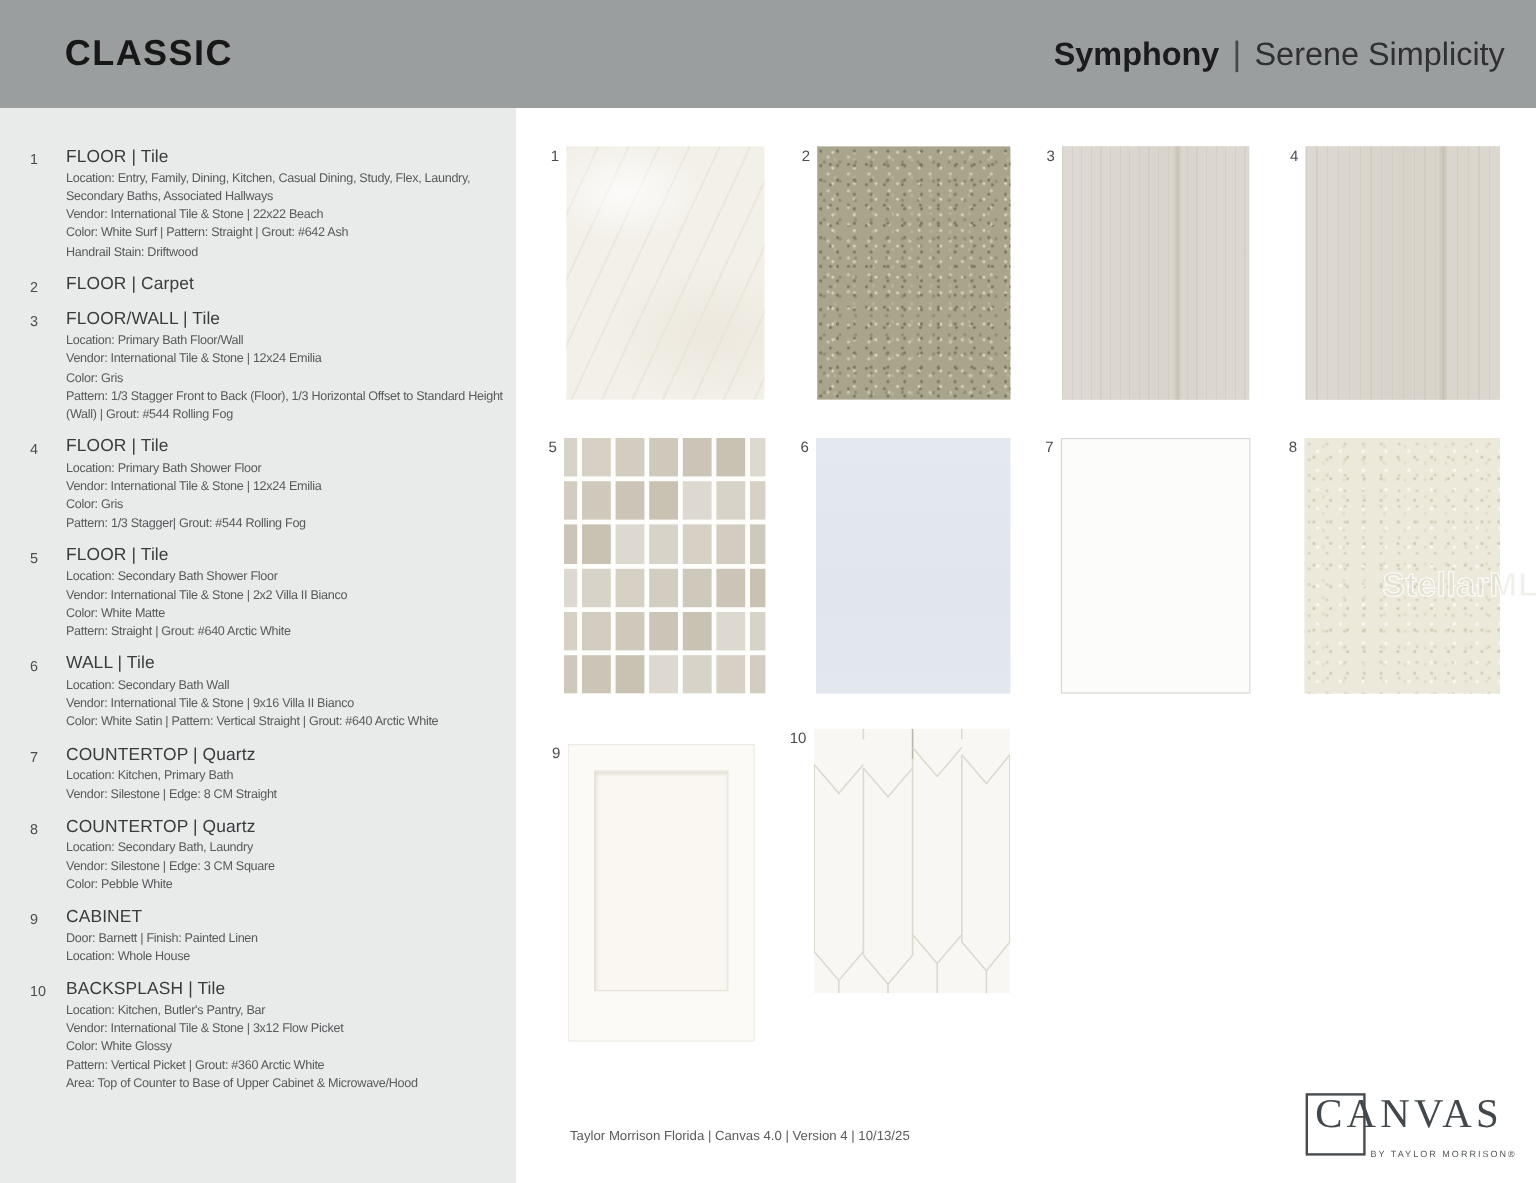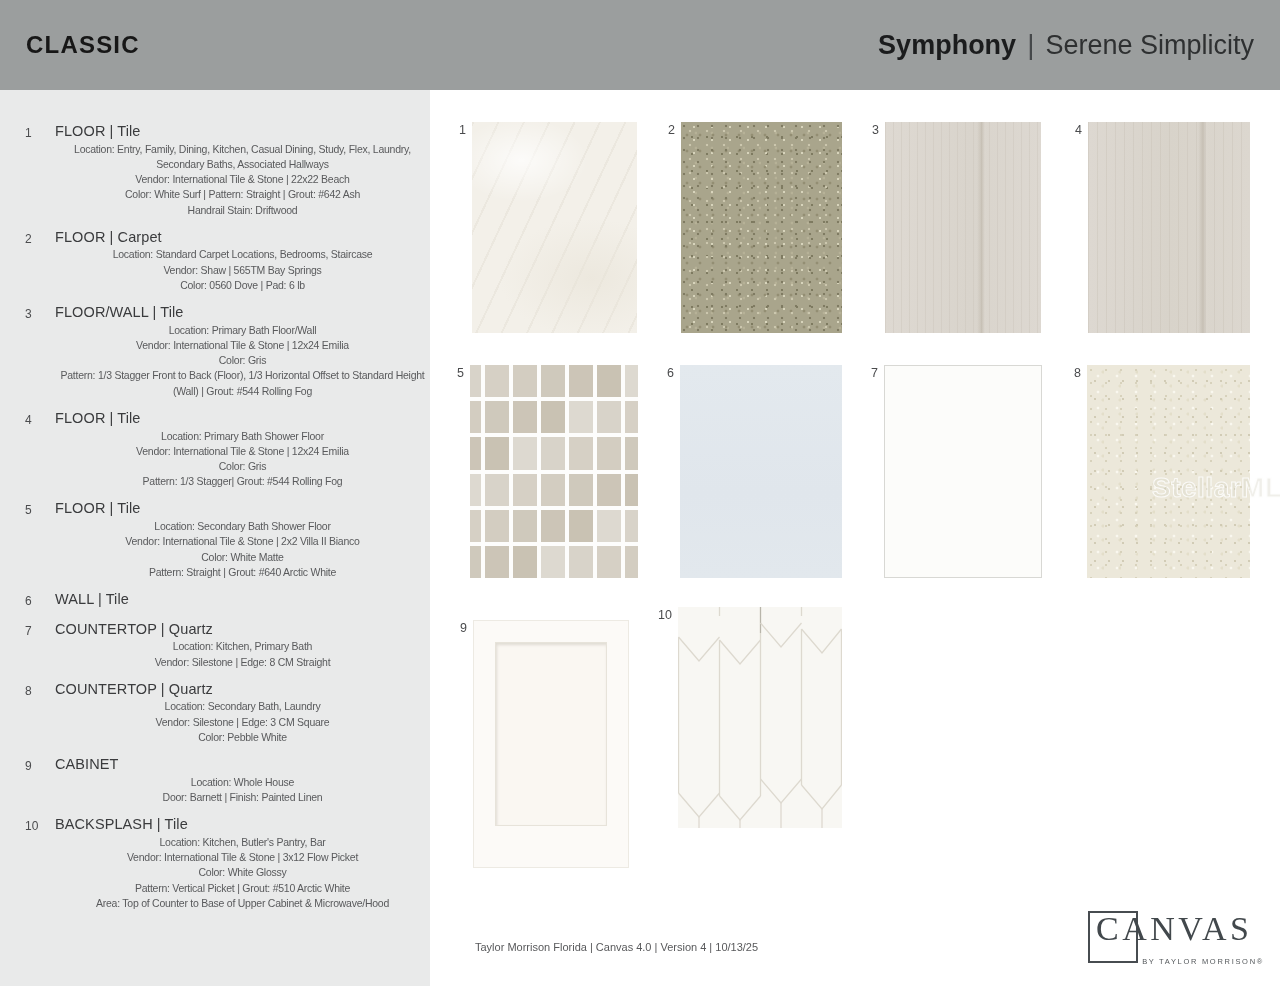--- a/index.html
+++ b/index.html
@@ -7,40 +7,40 @@
     width:1280px;height:986px;position:relative;overflow:hidden;
     background:#ffffff;
     font-family:"Liberation Sans","DejaVu Sans",sans-serif;
   }
   
   .header{
     position:absolute;left:0;top:0;width:1280px;height:90px;
     background:#9b9e9e;display:flex;align-items:center;justify-content:space-between;
     padding:0 26px;box-sizing:border-box;
   }
-  .collection{font-size:24px;font-weight:bold;letter-spacing:1.2px;color:#171717;}
+  .collection{font-size:30px;font-weight:bold;letter-spacing:1.2px;color:#171717;margin-left:28px;}
   .header-right{display:flex;align-items:baseline;gap:11px;font-size:27px;}
   .pkg-name{font-weight:bold;color:#1b1c1d;}
   .pkg-sep{color:#45484a;font-weight:300;font-size:28px;}
   .pkg-style{font-weight:400;color:#2e3031;}
 
   
   .sidebar{
     position:absolute;left:0;top:90px;width:430px;height:896px;
     background:#e9eaea;box-sizing:border-box;padding:33px 0 0 25px;
   }
   .spec-item{display:flex;margin-bottom:11px;}
   .spec-num{width:24px;flex:none;font-size:12px;color:#4b4c4e;padding-top:3px;}
   .spec-body{margin-left:6px;width:378px;}
   .spec-heading{
     margin:0 0 2px 0;font-size:14.5px;font-weight:400;color:#3a3b3d;
     letter-spacing:.1px;line-height:1.15;
   }
   .spec-line{
-    margin:0;font-size:10.5px;line-height:1.45;color:#595a5c;letter-spacing:-0.25px;text-align:center;
+    margin:0;font-size:10.5px;line-height:1.45;color:#595a5c;letter-spacing:-0.25px;
   }
 
   
   .panel{position:absolute;left:430px;top:90px;width:850px;height:896px;background:#fff;}
   .cell{position:absolute;}
   .cell .num{
     position:absolute;right:calc(100% + 6px);top:1px;
     font-size:12.5px;color:#4a4b4d;
   }
   .face{position:absolute;inset:0;overflow:hidden;}
@@ -168,25 +168,20 @@
               <p class="spec-line">Color: White Surf | Pattern: Straight | Grout: #642 Ash</p>
               <p class="spec-line">Handrail Stain: Driftwood</p>
             </div>
     </div>
   </div>
 
   <div class="spec-item">
     <span class="spec-num">2</span>
     <div class="spec-body">
       <h3 class="spec-heading">FLOOR | Carpet</h3>
-      <div class="spec-lines">
-              <p class="spec-line">Location: Standard Carpet Locations, Bedrooms, Staircase</p>
-              <p class="spec-line">Vendor: Shaw | 565TM Bay Springs</p>
-              <p class="spec-line">Color: 0560 Dove | Pad: 6 lb</p>
-            </div>
     </div>
   </div>
 
   <div class="spec-item">
     <span class="spec-num">3</span>
     <div class="spec-body">
       <h3 class="spec-heading">FLOOR/WALL | Tile</h3>
       <div class="spec-lines">
               <p class="spec-line">Location: Primary Bath Floor/Wall</p>
               <p class="spec-line">Vendor: International Tile &amp; Stone | 12x24 Emilia</p>
@@ -219,20 +214,25 @@
               <p class="spec-line">Color: White Matte</p>
               <p class="spec-line">Pattern: Straight | Grout: #640 Arctic White</p>
             </div>
     </div>
   </div>
 
   <div class="spec-item">
     <span class="spec-num">6</span>
     <div class="spec-body">
       <h3 class="spec-heading">WALL | Tile</h3>
+      <div class="spec-lines">
+              <p class="spec-line">Location: Secondary Bath Wall</p>
+              <p class="spec-line">Vendor: International Tile &amp; Stone | 9x16 Villa II Bianco</p>
+              <p class="spec-line">Color: White Satin | Pattern: Vertical Straight | Grout: #640 Arctic White</p>
+            </div>
     </div>
   </div>
 
   <div class="spec-item">
     <span class="spec-num">7</span>
     <div class="spec-body">
       <h3 class="spec-heading">COUNTERTOP | Quartz</h3>
       <div class="spec-lines">
               <p class="spec-line">Location: Kitchen, Primary Bath</p>
               <p class="spec-line">Vendor: Silestone | Edge: 8 CM Straight</p>
@@ -250,35 +250,35 @@
               <p class="spec-line">Color: Pebble White</p>
             </div>
     </div>
   </div>
 
   <div class="spec-item">
     <span class="spec-num">9</span>
     <div class="spec-body">
       <h3 class="spec-heading">CABINET</h3>
       <div class="spec-lines">
+              <p class="spec-line">Door: Barnett | Finish: Painted Linen</p>
               <p class="spec-line">Location: Whole House</p>
-              <p class="spec-line">Door: Barnett | Finish: Painted Linen</p>
             </div>
     </div>
   </div>
 
   <div class="spec-item">
     <span class="spec-num">10</span>
     <div class="spec-body">
       <h3 class="spec-heading">BACKSPLASH | Tile</h3>
       <div class="spec-lines">
               <p class="spec-line">Location: Kitchen, Butler's Pantry, Bar</p>
               <p class="spec-line">Vendor: International Tile &amp; Stone | 3x12 Flow Picket</p>
               <p class="spec-line">Color: White Glossy</p>
-              <p class="spec-line">Pattern: Vertical Picket | Grout: #510 Arctic White</p>
+              <p class="spec-line">Pattern: Vertical Picket | Grout: #360 Arctic White</p>
               <p class="spec-line">Area: Top of Counter to Base of Upper Cabinet &amp; Microwave/Hood</p>
             </div>
     </div>
   </div>
 </div>
   </aside>
 
   <main class="panel">
 
     <div class="cell sw1 tex-marble">

